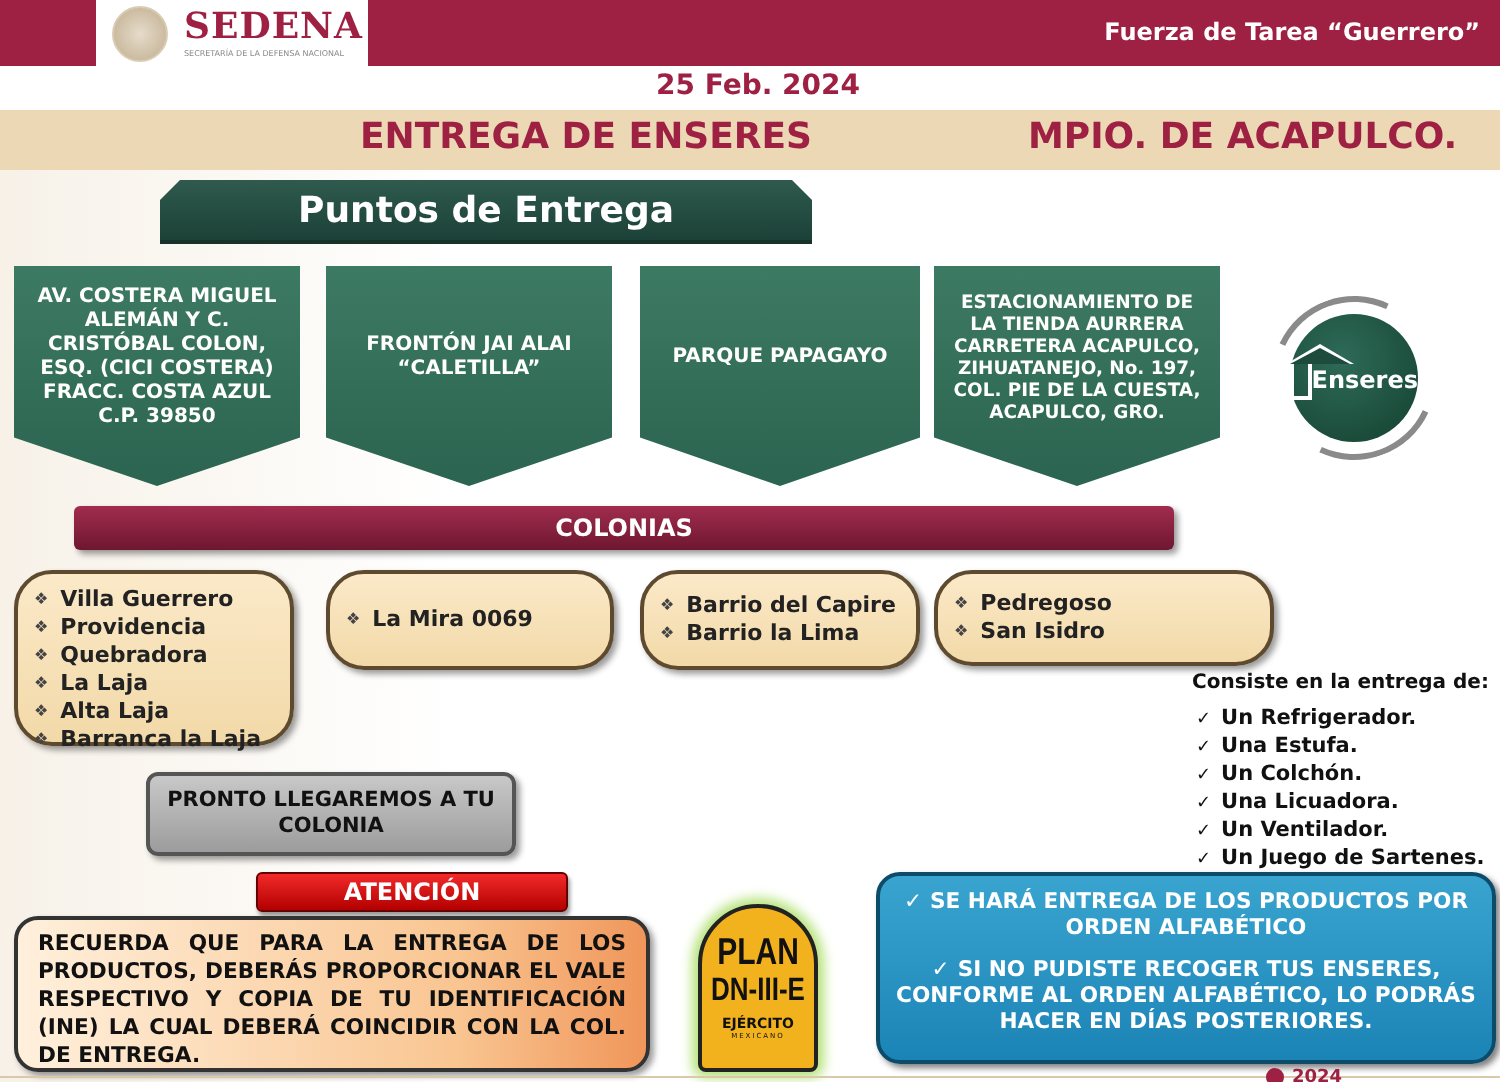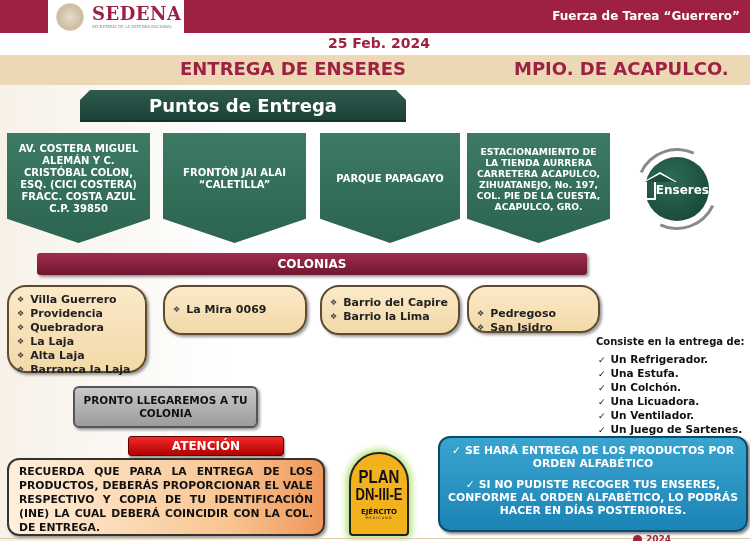--- a/index.html
+++ b/index.html
@@ -43,21 +43,21 @@
   .enseres-label { color:#ffffff; font-size: 12px; margin-top: 1px; }
 
   .colonias-bar { left: 37px; top: 253px; width: 550px; height: 22px; background: linear-gradient(#a12c4e, #6e1730); border-radius: 3px; box-shadow: 2px 2px 3px rgba(0,0,0,0.4); display:flex; align-items:center; justify-content:center; color:#ffffff; font-size: 12px; }
 
   .col-box { background: linear-gradient(#fbe9c8, #f2d9a8); border: 2px solid #5e4a2e; border-radius: 19px; box-shadow: 2px 2px 3px rgba(0,0,0,0.4); font-size: 11px; color: #222; padding: 6px 8px; line-height: 13px; }
   .col-box ul { list-style: none; }
   .col-box li::before { content: "❖"; font-size: 8px; margin-right: 6px; color: #444; position: relative; top: -1px; }
   .c1 { left: 7px; top: 285px; width: 140px; height: 88px; }
   .c2 { left: 163px; top: 285px; width: 144px; height: 50px; display:flex; align-items:center; }
   .c3 { left: 320px; top: 285px; width: 140px; height: 50px; display:flex; align-items:center; }
-  .c4 { left: 467px; top: 285px; width: 133px; height: 48px; padding-top: 20px; }
+  .c4 { left: 467px; top: 285px; width: 170px; height: 48px; padding-top: 8px; }
 
   .consiste { left: 596px; top: 336px; font-size: 10px; color: #111; }
   .consiste ul { list-style:none; margin-top: 6px; margin-left: 2px; }
   .consiste li { font-size: 10.5px; line-height: 13px; }
   .consiste li::before { content: "✓"; font-size: 9px; margin-right: 5px; font-weight: normal; }
 
   .pronto { left: 73px; top: 386px; width: 185px; height: 42px; background: linear-gradient(#c8c8c8, #9c9c9c); border: 2px solid #555; border-radius: 6px; box-shadow: 2px 2px 3px rgba(0,0,0,0.4); color: #111; font-size: 10.5px; text-align: center; display:flex; align-items:center; justify-content:flex-start; line-height: 13px; }
 
   .atencion { left: 88px; top: 436px; width: 156px; height: 20px; background: linear-gradient(#f22a2a, #b30000); border: 1px solid #600; border-radius: 3px; color: #ffffff; font-size: 12px; text-align:center; line-height: 18px; box-shadow: 1px 2px 2px rgba(0,0,0,0.4); margin-left: 40px; }
 

